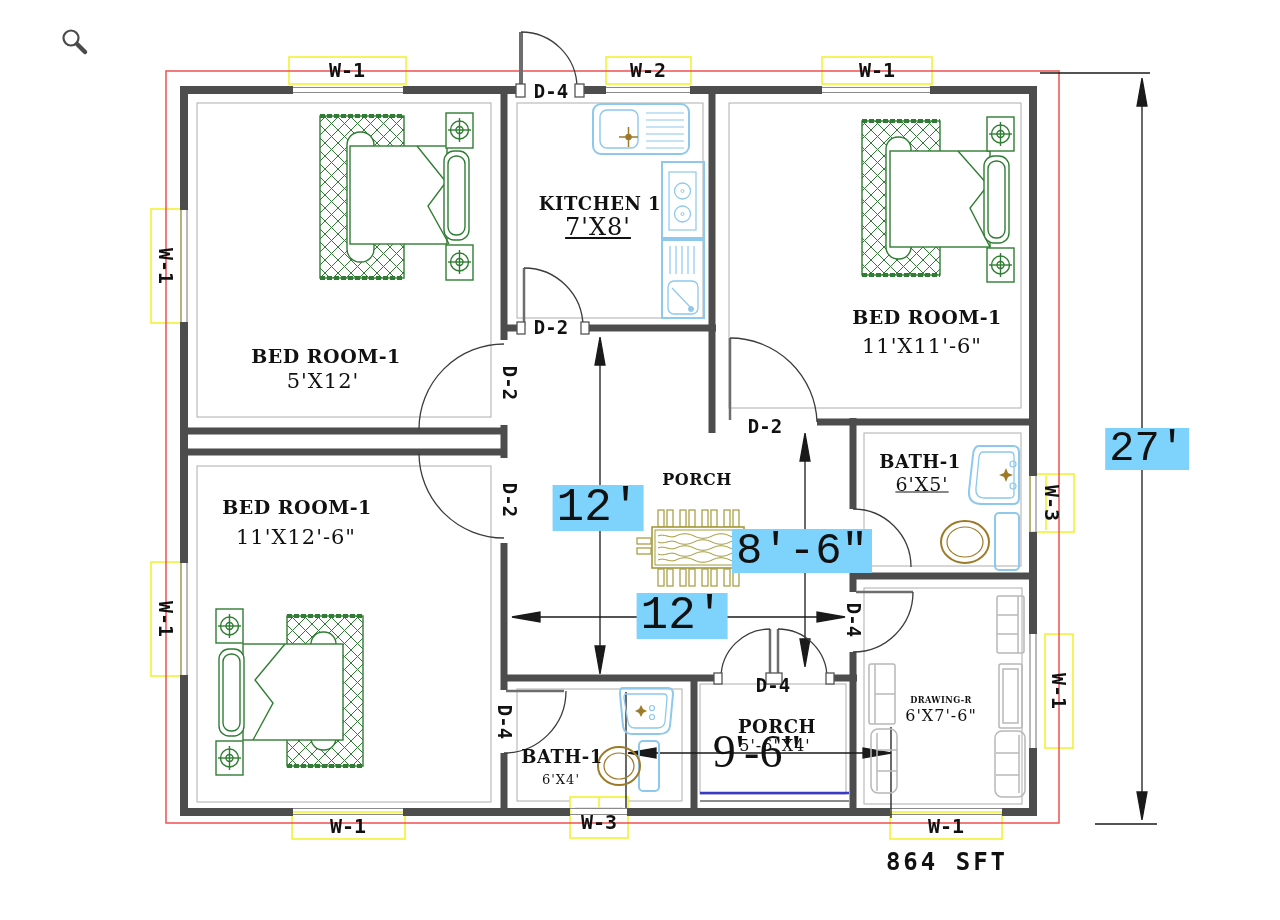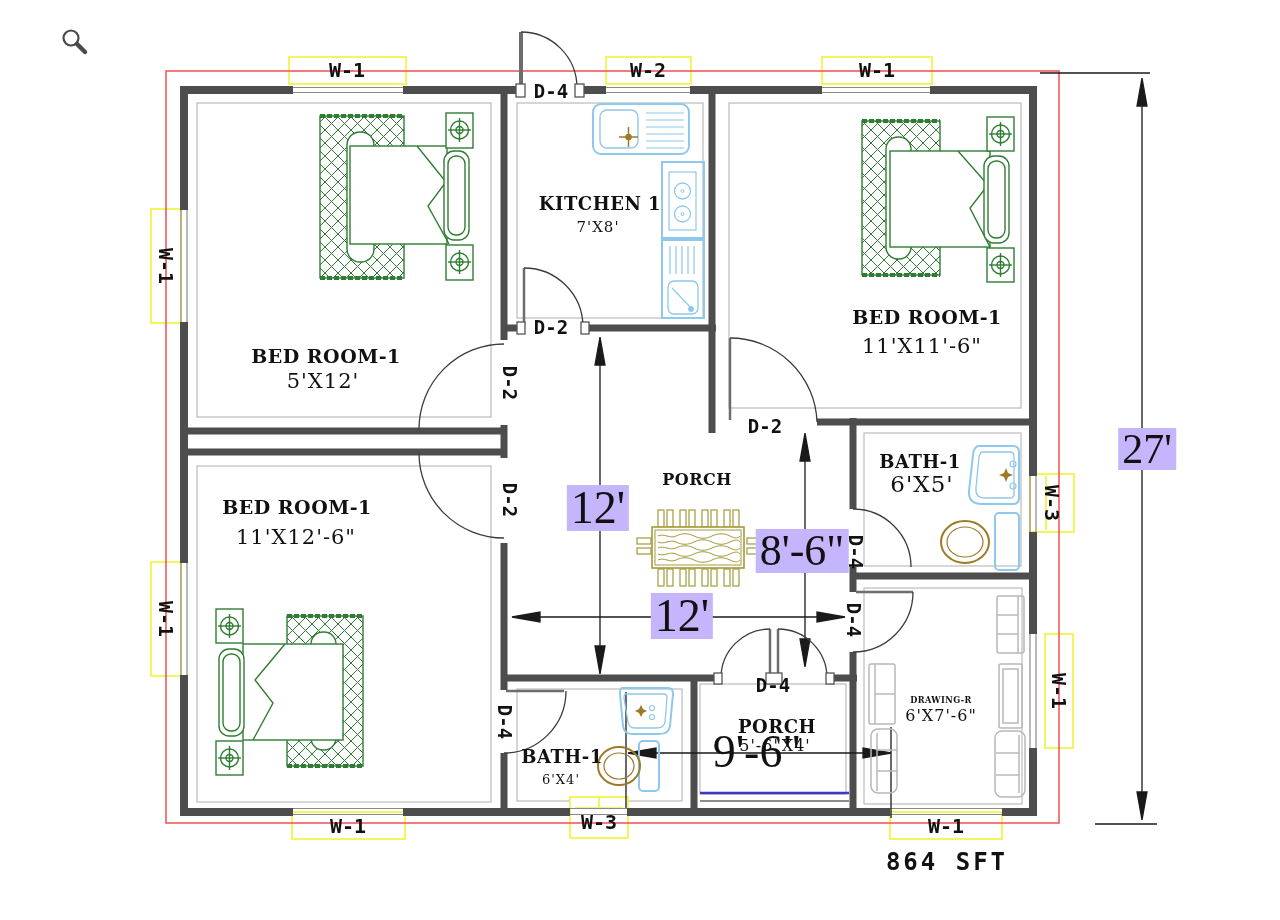--- a/index.html
+++ b/index.html
@@ -6,21 +6,21 @@
   body{width:1280px;height:920px;position:relative;overflow:hidden;
        font-family:"Liberation Sans",sans-serif;}
   #plan-svg{position:absolute;left:0;top:0;}
   .lbl{position:absolute;transform:translate(-50%,-50%);white-space:nowrap;
        color:#111;line-height:1;}
   .lbl.v{transform:translate(-50%,-50%) rotate(90deg);}
   .room-name{font-family:"DejaVu Serif",serif;font-weight:700;letter-spacing:.5px;}
   .room-dims{font-family:"DejaVu Serif",serif;font-weight:400;letter-spacing:1px;}
   .cad{font-family:"DejaVu Sans Mono",monospace;font-weight:700;}
   .bigdim{font-family:"Liberation Serif",serif;font-weight:400;}
-  .whitebg{background:#c4b5fd;padding:0 4px;}
+  .whitebg{background:#7dd3fc;padding:0 4px;font-family:Liberation Mono, monospace;}
   .narrow{transform:translate(-50%,-50%) scaleX(.82);}
   .area-note{font-family:"DejaVu Sans Mono",monospace;font-weight:700;letter-spacing:3px;}
 </style>
 </head>
 <body>
 
 <svg id="plan-svg" width="1280" height="920" viewBox="0 0 1280 920">
   <defs>
     <pattern id="xh" width="13" height="13" patternUnits="userSpaceOnUse">
       <path d="M0,0 L13,13 M13,0 L0,13" stroke="#2f7d32" stroke-width="1" fill="none"></path>
@@ -367,26 +367,26 @@
 <div class="lbl room-name" style="left:326px;top:356px;font-size:19px;">BED ROOM-1</div>
 <div class="lbl room-dims" style="left:323px;top:381px;font-size:21px;">5'X12'</div>
 
 <div class="lbl room-name" style="left:927px;top:317px;font-size:19px;">BED ROOM-1</div>
 <div class="lbl room-dims" style="left:922px;top:346px;font-size:21px;">11'X11'-6"</div>
 
 <div class="lbl room-name" style="left:297px;top:507px;font-size:19px;">BED ROOM-1</div>
 <div class="lbl room-dims" style="left:296px;top:537px;font-size:21px;">11'X12'-6"</div>
 
 <div class="lbl room-name" style="left:600px;top:204px;font-size:18px;">KITCHEN 1</div>
-<div class="lbl room-dims" style="left:598px;top:227px;font-size:15px;">7'X8'</div>
+<div class="lbl room-dims" style="left:598px;top:227px;font-size:24px;text-decoration:underline;">7'X8'</div>
 
 <div class="lbl room-name" style="left:697px;top:480px;font-size:16px;">PORCH</div>
 
 <div class="lbl room-name" style="left:920px;top:462px;font-size:18px;">BATH-1</div>
-<div class="lbl room-dims" style="left:922px;top:484px;font-size:23px;">6'X5'</div>
+<div class="lbl room-dims" style="left:922px;top:484px;font-size:19px;text-decoration:underline;">6'X5'</div>
 
 <div class="lbl room-name" style="left:562px;top:757px;font-size:18px;">BATH-1</div>
 <div class="lbl room-dims" style="left:561px;top:779px;font-size:13px;">6'X4'</div>
 
 <div class="lbl room-name" style="left:777px;top:727px;font-size:18px;text-align:right;">PORCH</div>
 <div class="lbl room-dims" style="left:775px;top:746px;font-size:16px;">5'-6"X4'</div>
 
 <div class="lbl room-name narrow" style="left:941px;top:700px;font-size:10px;">DRAWING-R</div>
 <div class="lbl room-dims" style="left:941px;top:716px;font-size:16px;">6'X7'-6"</div>
 

